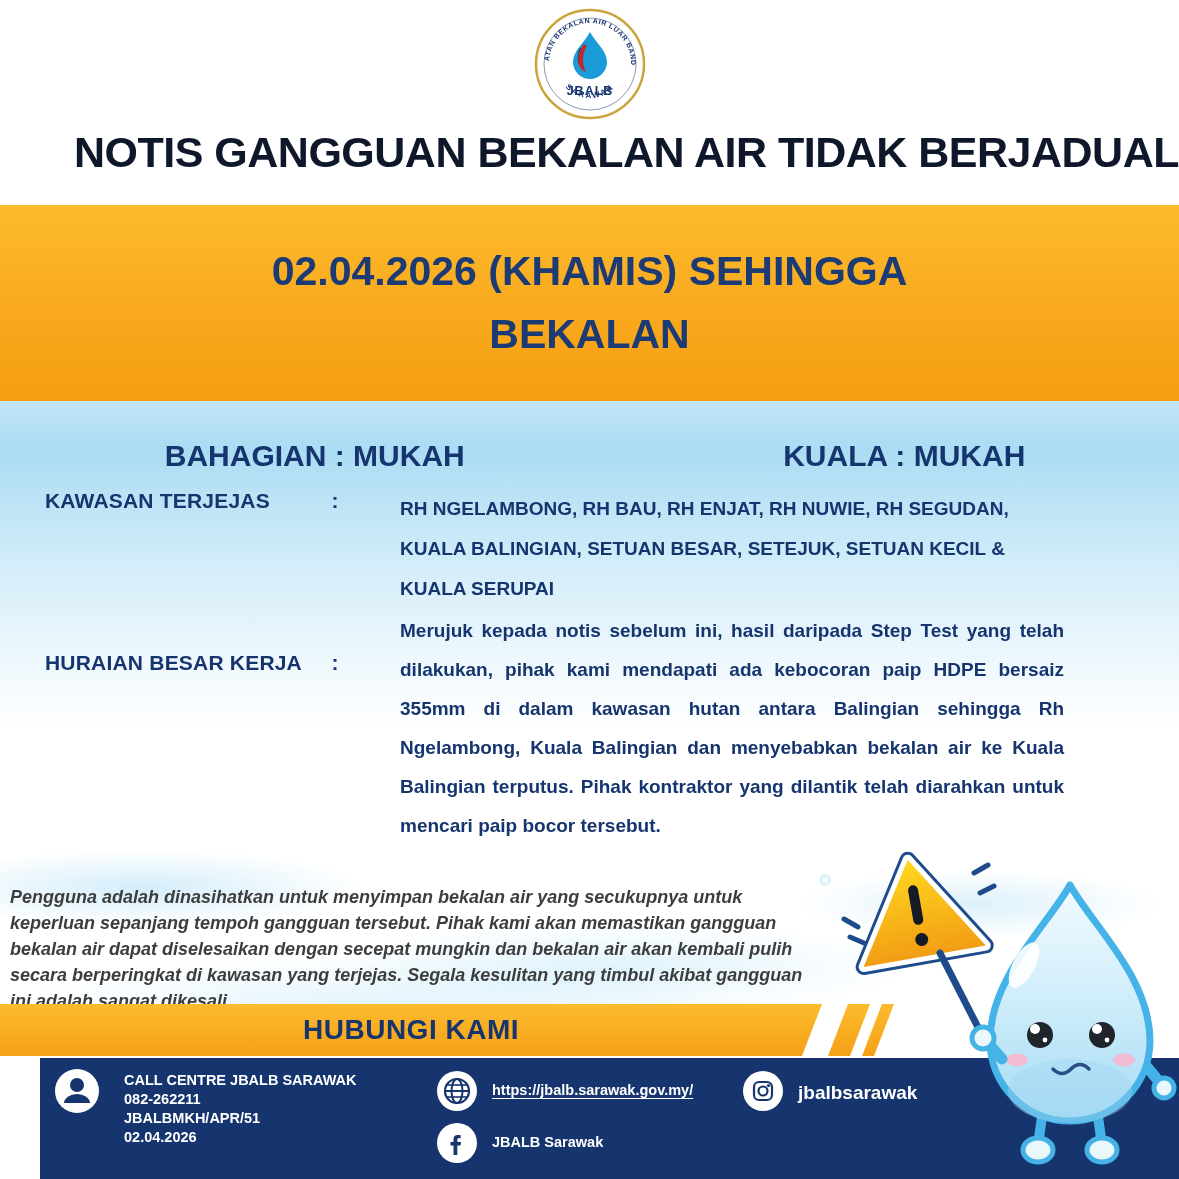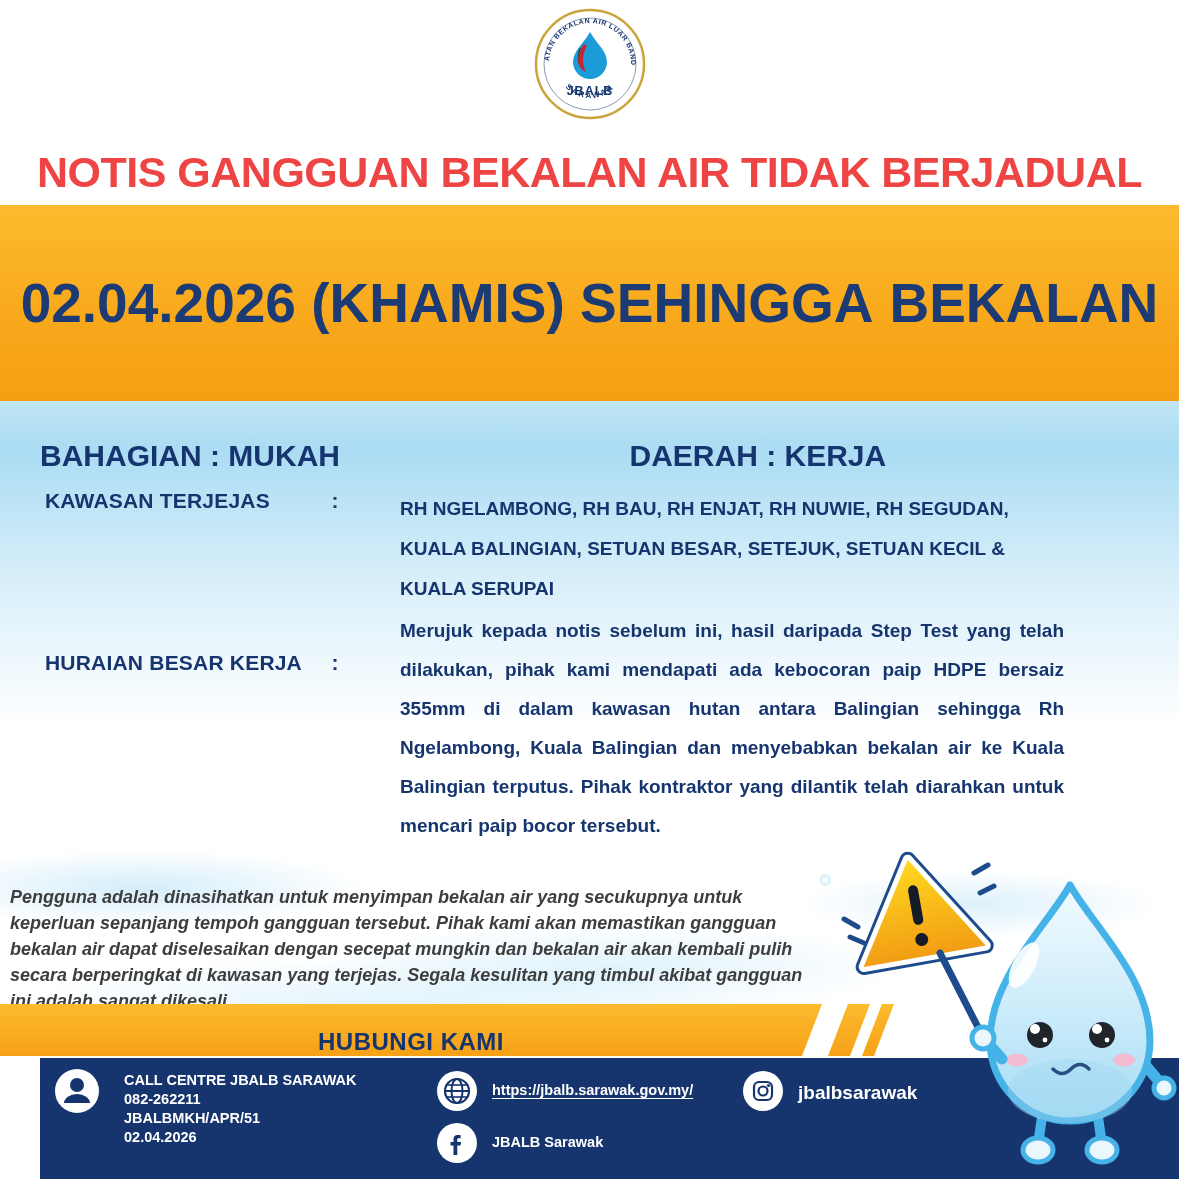--- a/index.html
+++ b/index.html
@@ -3,37 +3,37 @@
 <meta charset="utf-8">
 <style>
   html,body{margin:0;padding:0;background:#ffffff;}
   .page{
     position:relative;width:1179px;height:1179px;overflow:hidden;background:#ffffff;
     font-family:"Liberation Sans", sans-serif;
   }
   
   .logo-wrap{position:absolute;top:8px;left:50%;transform:translateX(-50%);width:112px;height:112px;}
   .notice-title{
-    position:absolute;top:128px;left:0;width:100%;text-align:center;
-    font-size:43px;font-weight:900;color:#ef4444;white-space:nowrap;letter-spacing:-0.5px;margin-top:20px;
+    position:absolute;top:128px;left:0;width:100%;text-align:right;
+    font-size:43px;font-weight:900;color:#0f172a;white-space:nowrap;letter-spacing:-0.5px;
   }
   
   .date-banner{
     position:absolute;top:205px;left:0;width:100%;height:196px;
     background:linear-gradient(180deg,#fcbb2e 0%,#f9a91c 55%,#f59e12 100%);
-    display:flex;align-items:center;justify-content:center;gap:16px;
-    color:#1c3a74;font-weight:900;font-size:55px;
+    display:flex;flex-direction:column;align-items:center;justify-content:center;gap:16px;
+    color:#1c3a74;font-weight:900;font-size:41px;
   }
   
   .blue-section{
     position:absolute;top:401px;left:0;width:100%;height:478px;
     background:linear-gradient(180deg,#c2e6f7 0%,#aadcf3 10%,#d9effa 38%,#ffffff 68%,#ffffff 100%);
   }
   .region-row{display:flex;width:100%;padding-top:38px;color:#16356e;font-weight:900;font-size:30px;}
-  .region-row .half{width:50%;text-align:left;margin-left:40px;}
+  .region-row .half{width:50%;text-align:center;margin-left:40px;}
   .info-row{
     display:grid;grid-template-columns:272px 36px 1fr;
     padding:0 115px 0 45px;color:#16356e;
   }
   .info-row.kawasan{margin-top:16px;}
   .info-row.huraian{margin-top:2px;}
   .info-label{font-size:21px;font-weight:900;letter-spacing:.2px;}
   .info-colon{font-size:21px;font-weight:900;text-align:center;}
   .huraian .info-label,.huraian .info-colon{padding-top:40px;}
   .info-value{
@@ -54,22 +54,22 @@
   }
   .advisory{
     position:absolute;top:884px;left:10px;width:800px;z-index:1;
     font-size:18px;line-height:26px;font-style:italic;font-weight:700;color:#3d3d3d;
   }
   
   .contact-banner{
     position:absolute;top:1004px;left:0;width:822px;height:52px;z-index:2;
     background:linear-gradient(180deg,#fcbb2e,#f6a116);
     clip-path:polygon(0 0,100% 0,calc(100% - 20px) 100%,0 100%);
-    display:flex;align-items:flex-end;justify-content:center;
-    color:#16356e;font-size:24px;font-weight:900;letter-spacing:.5px;
+    display:flex;align-items:center;justify-content:center;
+    color:#16356e;font-size:28px;font-weight:900;letter-spacing:.5px;
   }
   .banner-stripe{
     position:absolute;top:1004px;height:52px;z-index:2;
     background:linear-gradient(180deg,#fcbb2e,#f6a116);transform:skewX(-21deg);
   }
   .stripe-a{left:838px;width:22px;}
   .stripe-b{left:872px;width:12px;}
   
   .footer{position:absolute;top:1058px;left:0;width:100%;height:121px;background:#16356e;z-index:1;margin-left:40px;}
   .footer .icon-circle{position:absolute;}
@@ -113,21 +113,21 @@
   <div class="notice-title">NOTIS GANGGUAN BEKALAN AIR TIDAK BERJADUAL</div>
 
   <div class="date-banner">
     <div>02.04.2026 (KHAMIS) SEHINGGA</div>
     <div>BEKALAN</div>
   </div>
 
   <div class="blue-section">
     <div class="region-row">
       <div class="half">BAHAGIAN : MUKAH</div>
-      <div class="half">DAERAH : KERJA</div>
+      <div class="half">KUALA : MUKAH</div>
     </div>
 
     <div class="info-row kawasan">
       <div class="info-label">KAWASAN TERJEJAS</div>
       <div class="info-colon">:</div>
       <div class="info-value">RH NGELAMBONG, RH BAU, RH ENJAT, RH NUWIE, RH SEGUDAN, KUALA BALINGIAN, SETUAN BESAR, SETEJUK, SETUAN KECIL &amp; KUALA SERUPAI</div>
     </div>
 
     <div class="info-row huraian">
       <div class="info-label">HURAIAN BESAR KERJA</div>

